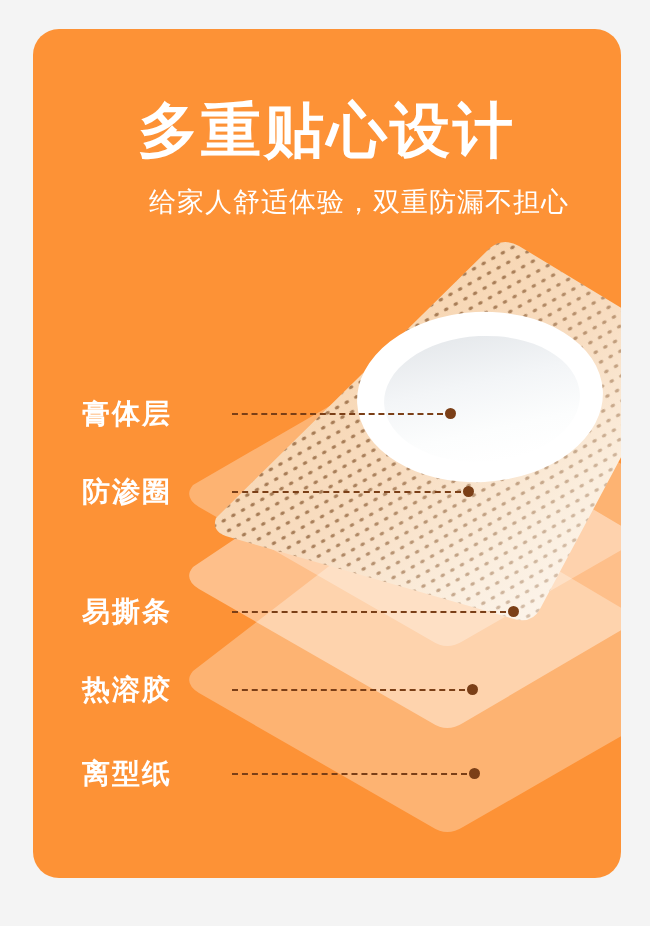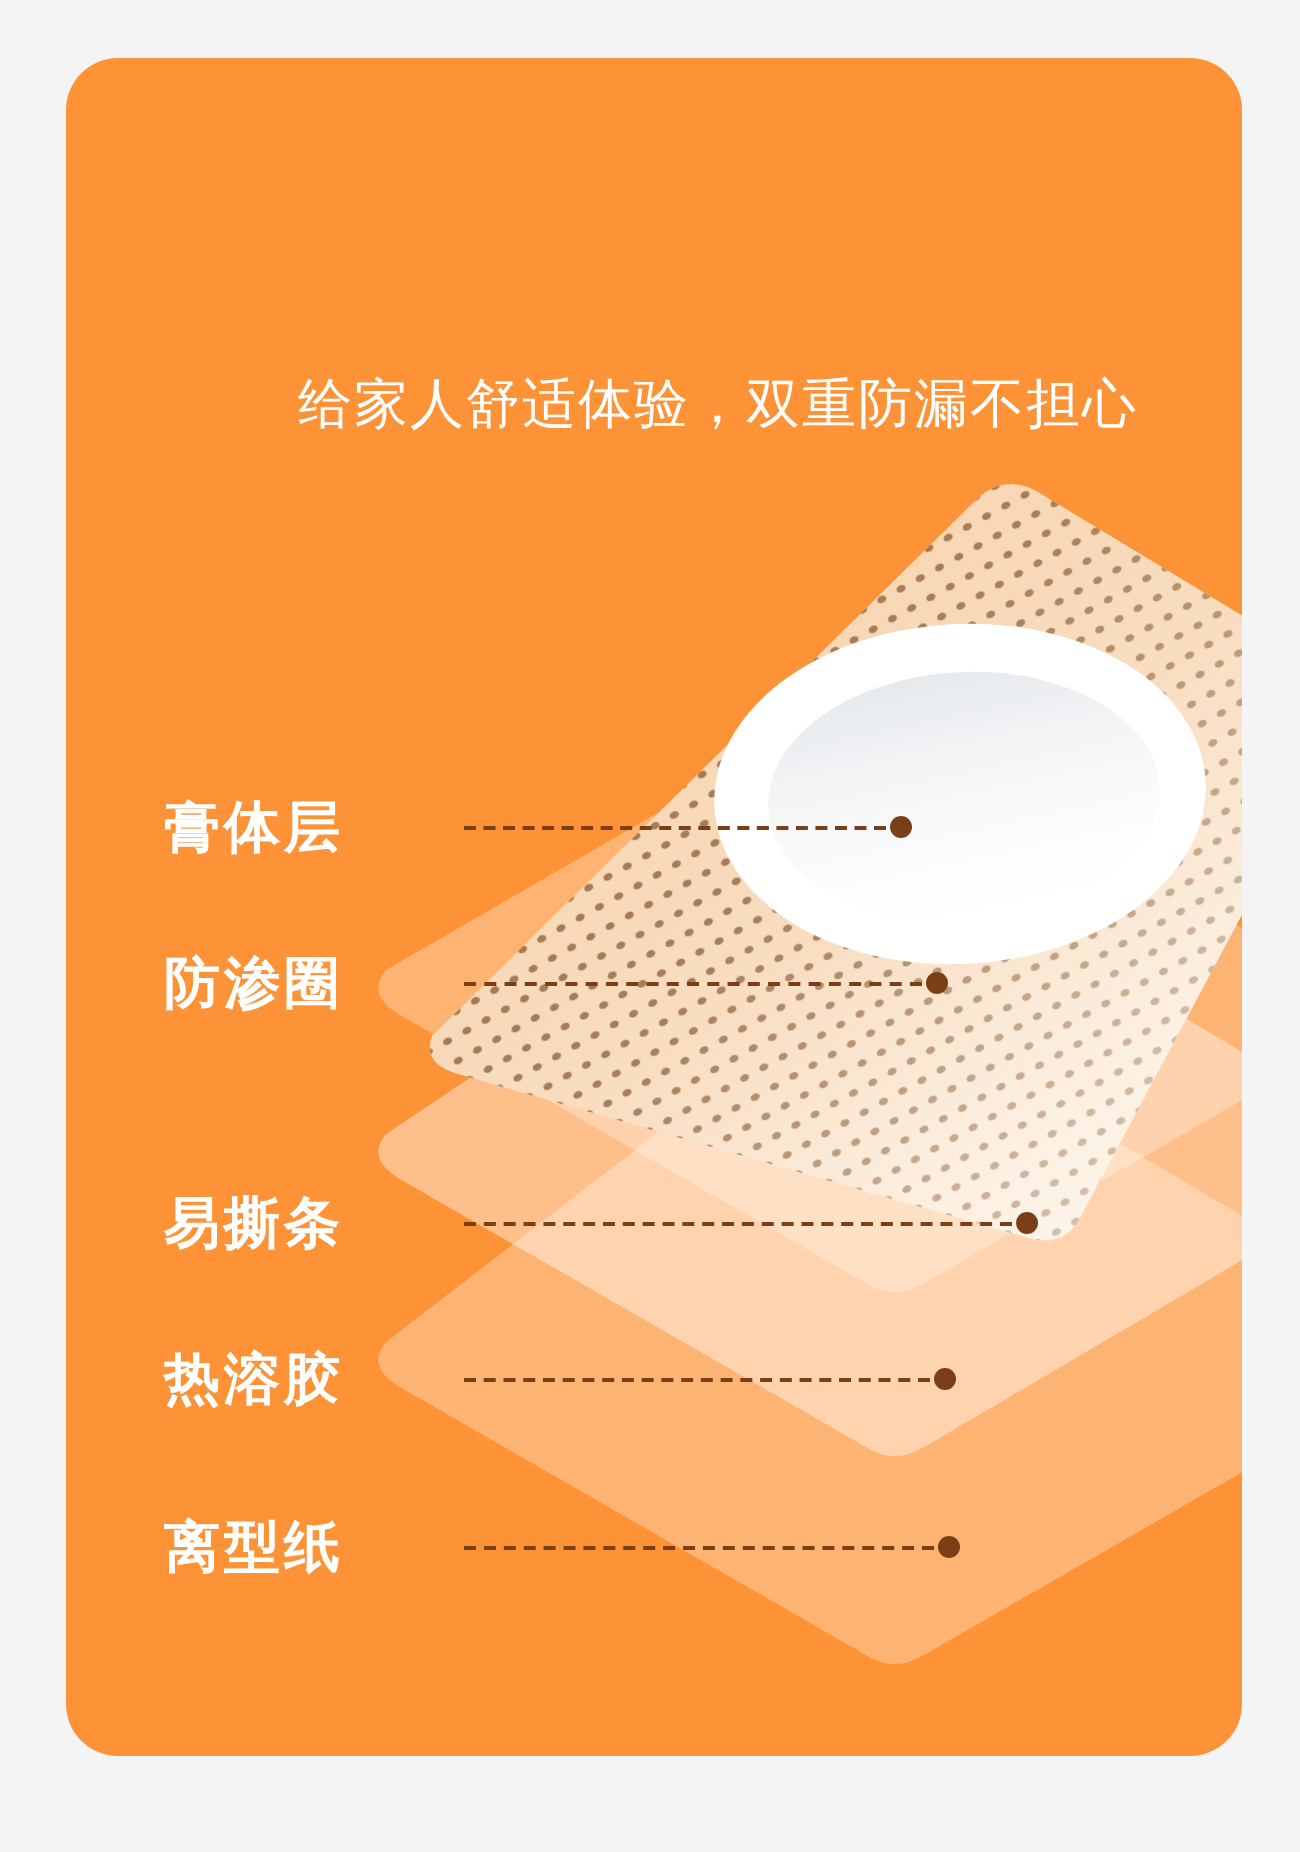--- a/index.html
+++ b/index.html
@@ -119,20 +119,21 @@
     background: #7b3f17;
   }
 </style>
 </head>
 <body>
 
 <div class="page">
 
   <div class="card">
 
+    <div class="title">多重贴心设计</div>
     <div class="subtitle">给家人舒适体验，双重防漏不担心</div>
 
     <div class="stage">
       <svg viewBox="0 0 588 849" xmlns="http://www.w3.org/2000/svg">
         <defs>
 
           <pattern id="dots" width="11" height="11" patternUnits="userSpaceOnUse" patternTransform="rotate(-29)">
             <rect width="11" height="11" fill="none"></rect>
             <ellipse cx="5.5" cy="5.5" rx="2.4" ry="1.8" fill="#8a5a33" opacity="0.85"></ellipse>
           </pattern>

